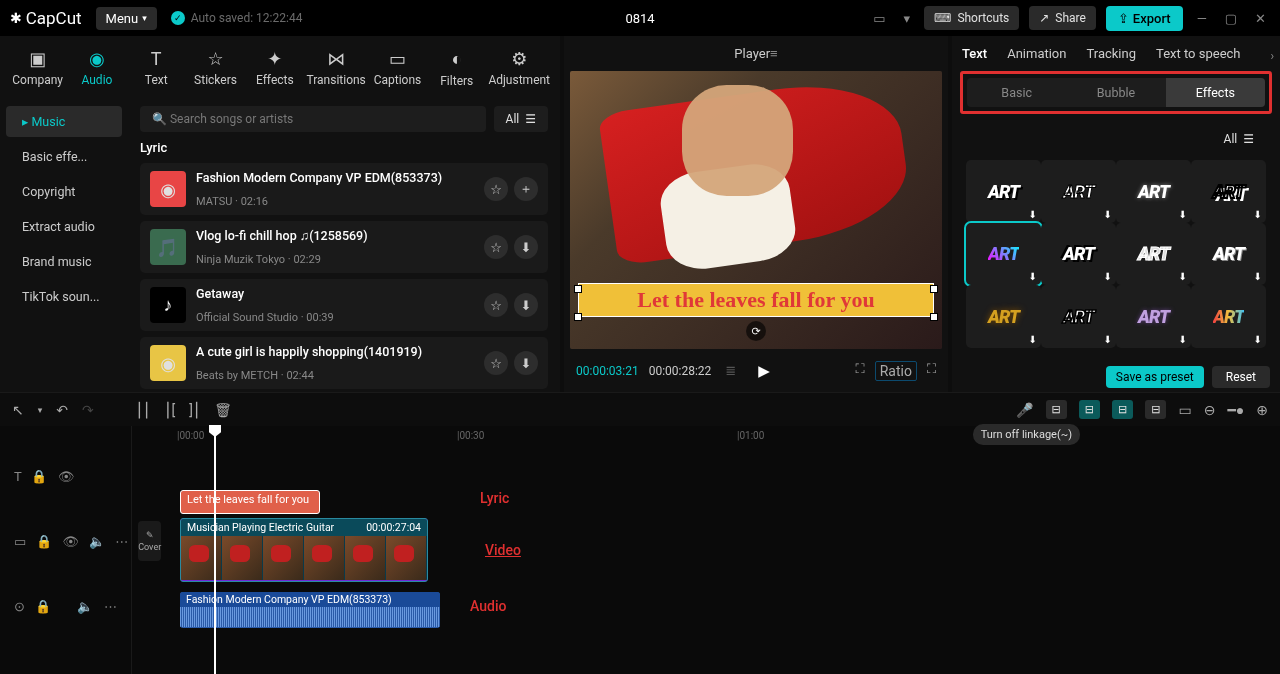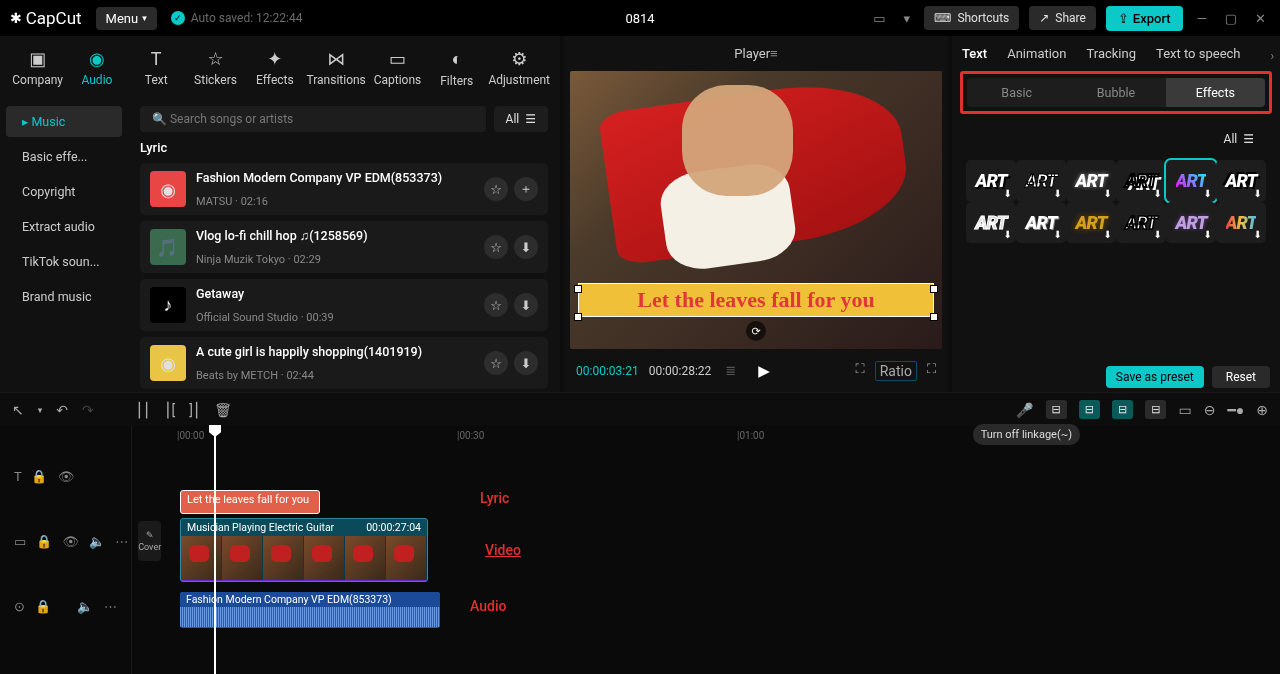--- a/index.html
+++ b/index.html
@@ -67,21 +67,21 @@
 .right-panel { width:328px; background:#111; display:flex; flex-direction:column; position:relative;}
 .rp-tabs { display:flex; padding:10px 10px 6px 10px; gap:20px; font-size:13px;}
 .rp-tab { color:#ccc; cursor:pointer; white-space:nowrap;}
 .rp-tab.active { color:#fff; font-weight:500;}
 .rp-arrow { position:absolute; right:6px; top:13px; color:#888; font-size:12px;}
 .sub-tabs-wrap { margin:4px 8px; padding:4px; border:3px solid #e03030; border-radius:3px;}
 .sub-tabs { display:flex; background:#1d1d1d; border-radius:4px; overflow:hidden;}
 .sub-tab { flex:1; text-align:center; padding:7px 0; color:#888; font-size:12.5px; cursor:pointer;}
 .sub-tab.active { background:#3a3a3a; color:#fff;}
 .effects-header { display:flex; justify-content:flex-end; padding:8px 14px 4px 14px;}
-.effects-grid { display:grid; grid-template-columns:repeat(6,1fr); padding:4px 14px; overflow-y:auto; }
+.effects-grid { display:grid; grid-template-columns:repeat(4,1fr); padding:4px 14px; overflow-y:auto; }
 .art-cell { aspect-ratio:1.2; background:#1d1d1d; border-radius:5px; display:flex; align-items:center; justify-content:center; position:relative; cursor:pointer;}
 .art-cell.sel { outline:2px solid #0bc9c9;}
 .art-label { font-weight:900; font-size:18px; font-style:italic; letter-spacing:-1px;}
 .dl-badge { position:absolute; bottom:3px; right:4px; font-size:10px; color:#fff;}
 .rp-footer { margin-top:auto; display:flex; justify-content:flex-end; gap:8px; padding:6px 10px 4px 10px;}
 .preset-btn { background:#0bc9c9; color:#000; padding:4px 10px; border-radius:4px; font-size:12px; cursor:pointer;}
 .reset-btn { background:#2a2a2a; color:#fff; padding:4px 14px; border-radius:4px; font-size:12px; cursor:pointer;}
 
 .toolbar { height:34px; background:#0d0d0d; display:flex; align-items:center; padding:0 12px; gap:14px; border-top:1px solid #1a1a1a;}
 .tl-icon { color:#aaa; cursor:pointer; font-size:14px;}
@@ -179,22 +179,22 @@
           <span class="ticon">⚙</span>
           <span>Adjustment</span>
         </div>
       </div>
     <div class="audio-body">
       <div class="audio-side" id="audio-side">
           <div class="side-item active">Music</div>
           <div class="side-item">Basic effe...</div>
           <div class="side-item">Copyright</div>
           <div class="side-item">Extract audio</div>
+          <div class="side-item">Brand music</div>
           <div class="side-item">TikTok soun...</div>
-          <div class="side-item">Brand music</div>
         </div>
       <div class="audio-main">
         <div class="search-row">
           <div class="search-box">🔍 <span>Search songs or artists</span></div>
           <div class="all-btn"><span>All</span> ☰</div>
         </div>
         <div class="section-title">Lyric</div>
         <div class="track-list" id="track-list">
             <div class="track">
               <div class="thumb t0">◉</div>

